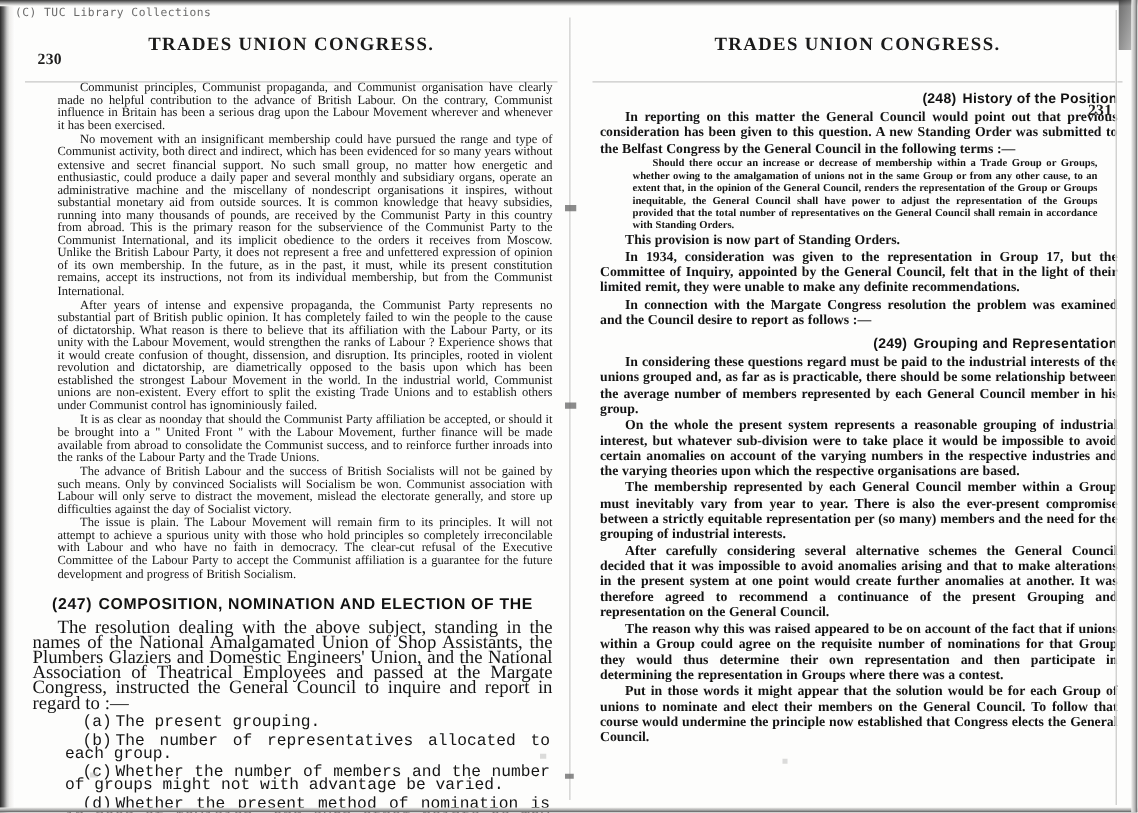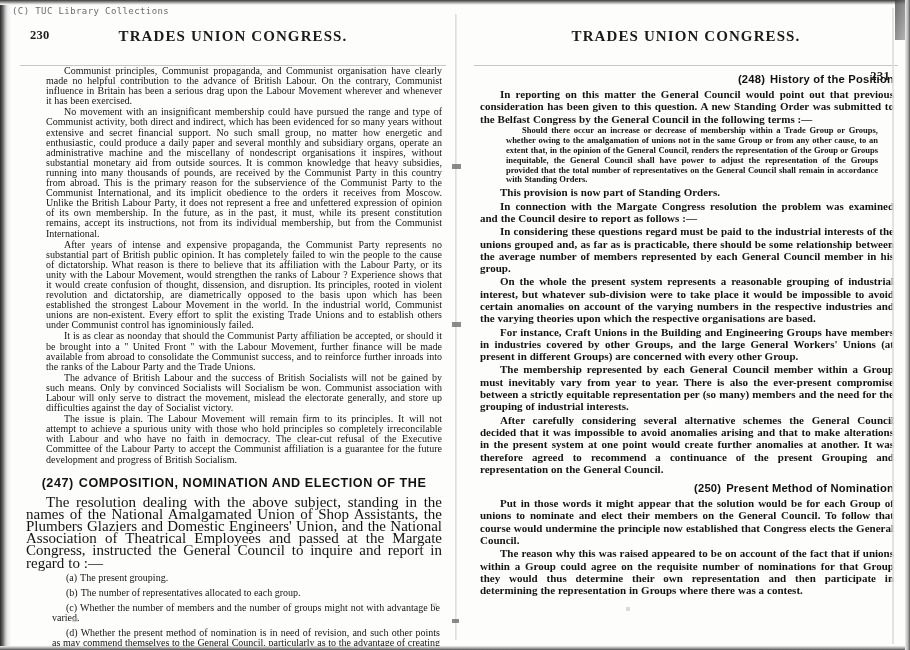--- a/index.html
+++ b/index.html
@@ -121,21 +121,21 @@
   .page-left  { left: 14px;  width: 438px; }
   .page-right { left: 468px; width: 436px; }
 
   .running-head {
     position: relative;
     height: 30px;
     margin-top: 28px;
   }
   .folio {
     position: absolute;
-    top: 0;
+    top: 12px;
     font-size: 12.5px;
     font-weight: 700;
     color: #1d1d1d;
     letter-spacing: .3px;
   }
   .folio-left  { left: 16px; }
   .folio-right { right: 14px; margin-top: 41px; }
 
   .head-title {
     text-align: center;
@@ -212,25 +212,26 @@
   }
   h2.section.big .ln2 { display: block; letter-spacing: 1.2px; }
   h2.section .num { margin-right: 5px; }
 
   ol.alpha {
     list-style: none;
     margin: 4px 0 4px 0;
     padding: 0 2px 0 26px;
   }
   ol.alpha li {
-    font-size: 10px;
+    font-size: 13px;
     line-height: 10.1px;
     margin-bottom: 5px;
     text-align: justify;
     text-indent: 14px;
+    font-family: Liberation Mono, monospace;
   }
   ol.alpha li .lbl { margin-right: 3px; }
 
   
   .speck {
     position: absolute;
     background: #b9b9b7;
     z-index: 10;
     opacity: .5;
   }
@@ -287,33 +288,33 @@
     </div>
     <div class="head-rule"></div>
 
     <div class="column">
       <h2 class="section">
         <span class="num">(248)</span><span>History of the Position</span>
       </h2>
       <p class="body">In reporting on this matter the General Council would point out that previous consideration has been given to this question. A new Standing Order was submitted to the Belfast Congress by the General Council in the following terms :—</p>
       <p class="body quote">Should there occur an increase or decrease of membership within a Trade Group or Groups, whether owing to the amalgamation of unions not in the same Group or from any other cause, to an extent that, in the opinion of the General Council, renders the representation of the Group or Groups inequitable, the General Council shall have power to adjust the representation of the Groups provided that the total number of representatives on the General Council shall remain in accordance with Standing Orders.</p>
       <p class="body">This provision is now part of Standing Orders.</p>
+      <p class="body">In 1934, consideration was given to the representation in Group 17, but the Committee of Inquiry, appointed by the General Council, felt that in the light of their limited remit, they were unable to make any definite recommendations.</p>
       <p class="body">In connection with the Margate Congress resolution the problem was examined and the Council desire to report as follows :—</p>
 
+      <h2 class="section">
+        <span class="num">(249)</span><span>Grouping and Representation</span>
+      </h2>
       <p class="body">In considering these questions regard must be paid to the industrial interests of the unions grouped and, as far as is practicable, there should be some relationship between the average number of members represented by each General Council member in his group.</p>
       <p class="body">On the whole the present system represents a reasonable grouping of industrial interest, but whatever sub-division were to take place it would be impossible to avoid certain anomalies on account of the varying numbers in the respective industries and the varying theories upon which the respective organisations are based.</p>
-      <p class="body">For instance, Craft Unions in the Building and Engineering Groups have members in industries covered by other Groups, and the large General Workers' Unions (at present in different Groups) are concerned with every other Group.</p>
       <p class="body">The membership represented by each General Council member within a Group must inevitably vary from year to year. There is also the ever-present compromise between a strictly equitable representation per (so many) members and the need for the grouping of industrial interests.</p>
       <p class="body">After carefully considering several alternative schemes the General Council decided that it was impossible to avoid anomalies arising and that to make alterations in the present system at one point would create further anomalies at another. It was therefore agreed to recommend a continuance of the present Grouping and representation on the General Council.</p>
 
-      <h2 class="section">
-        <span class="num">(250)</span><span>Present Method of Nomination</span>
-      </h2>
+      <p class="body">The reason why this was raised appeared to be on account of the fact that if unions within a Group could agree on the requisite number of nominations for that Group they would thus determine their own representation and then participate in determining the representation in Groups where there was a contest.</p>
       <p class="body">Put in those words it might appear that the solution would be for each Group of unions to nominate and elect their members on the General Council. To follow that course would undermine the principle now established that Congress elects the General Council.</p>
-      <p class="body">The reason why this was raised appeared to be on account of the fact that if unions within a Group could agree on the requisite number of nominations for that Group they would thus determine their own representation and then participate in determining the representation in Groups where there was a contest.</p>
     </div>
   </div>
 
   <div class="gutter"></div>
   <div class="gutter-blob b1"></div>
   <div class="gutter-blob b2"></div>
   <div class="gutter-blob b3"></div>
   <div class="fold-right"></div>
 
   <div class="edge-left"></div>

